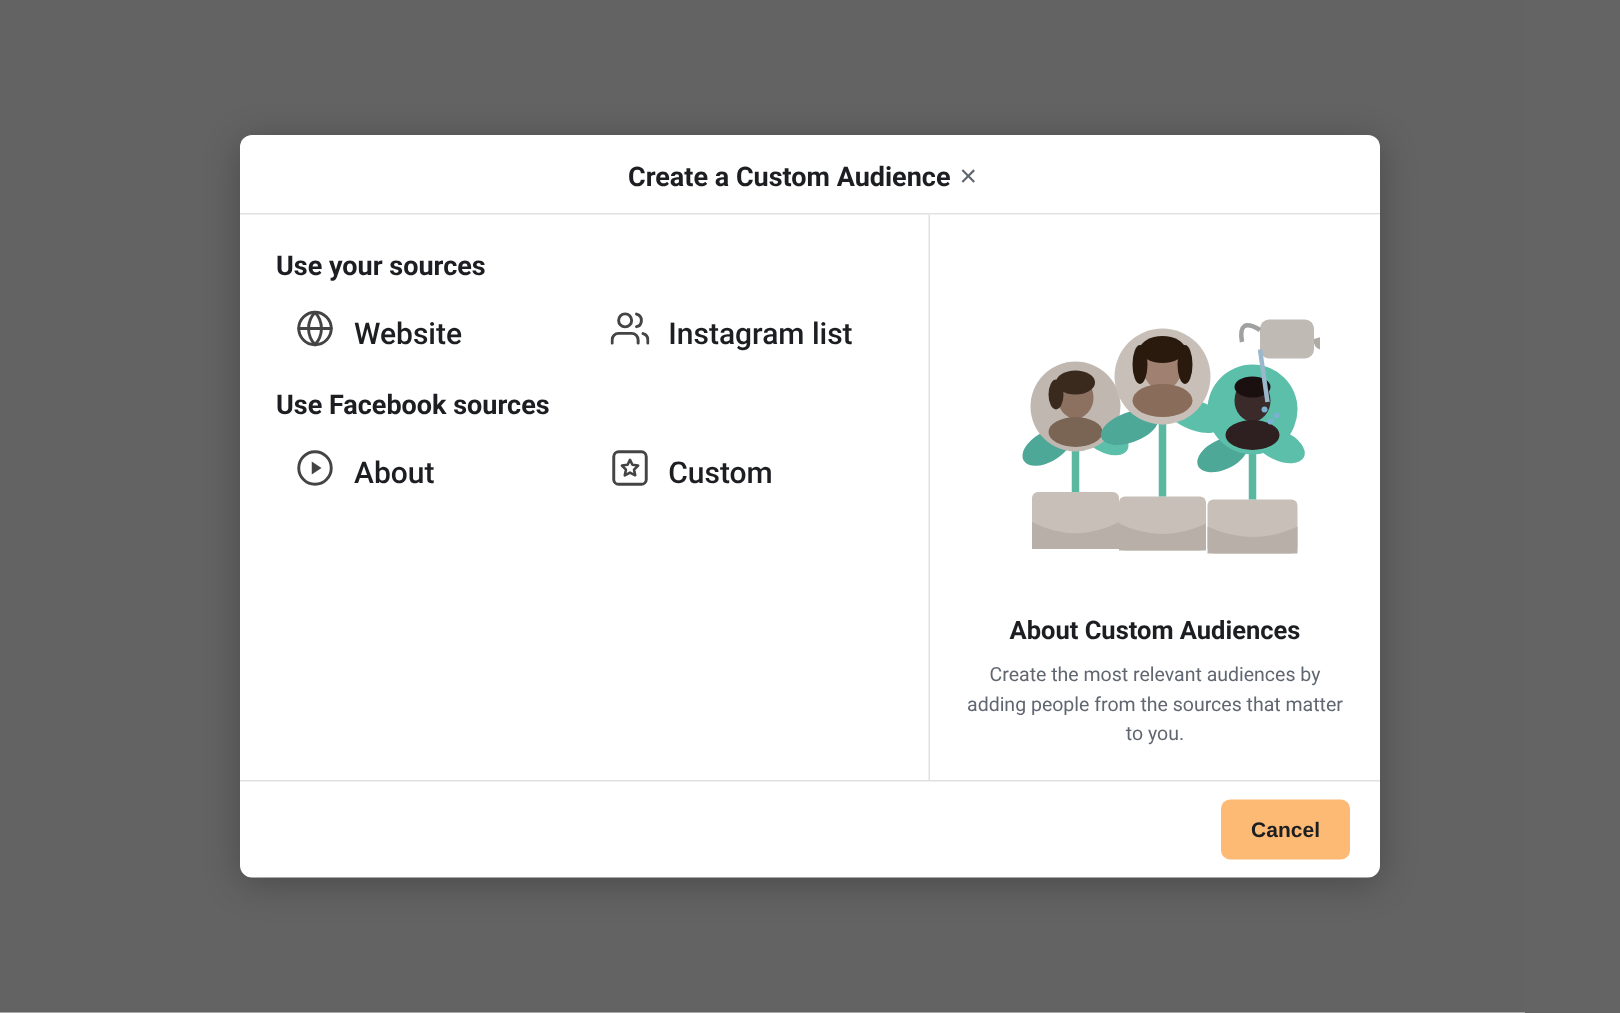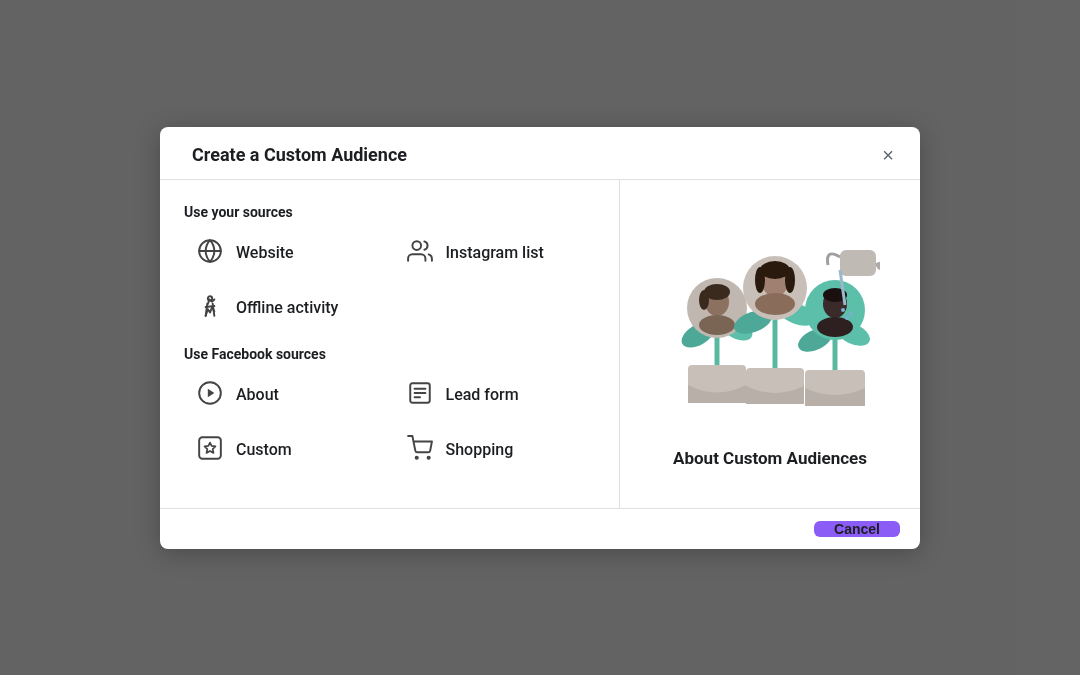--- a/index.html
+++ b/index.html
@@ -28,22 +28,22 @@
       max-height: 660px;
       box-shadow: 0 4px 24px rgba(0,0,0,0.25);
       display: flex;
       flex-direction: column;
       overflow: hidden;
       position: relative;
     }
     .modal-header {
       display: flex;
       align-items: center;
-      justify-content: space-between;
-      padding: 16px 20px 12px 32px;
+      justify-content: center;
+      padding: 16px 20px 12px 16px;
       border-bottom: 1px solid #e0e0e0;
     }
     .modal-title {
       font-size: 18px;
       font-weight: 700;
       color: #1c1e21;
     }
     .close-btn {
       background: none;
       border: none;
@@ -68,21 +68,21 @@
     .right-panel {
       flex: 1;
       display: flex;
       flex-direction: column;
       align-items: center;
       justify-content: flex-start;
       padding: 30px 24px 20px 24px;
       background: #fff;
     }
     .section-label {
-      font-size: 14px;
+      font-size: 18px;
       font-weight: 700;
       color: #1c1e21;
       margin-bottom: 8px;
       margin-top: 4px;
     }
     .options-grid {
       display: grid;
       grid-template-columns: 1fr 1fr;
       gap: 4px 8px;
       margin-bottom: 12px;
@@ -97,37 +97,37 @@
       transition: background 0.15s;
     }
     .option-icon {
       font-size: 22px;
       color: #444;
       width: 28px;
       text-align: center;
       flex-shrink: 0;
     }
     .option-label {
-      font-size: 16px;
+      font-size: 20px;
       color: #1c1e21;
       font-weight: 500;
       line-height: 1.3;
     }
     .modal-footer {
       display: flex;
       justify-content: flex-end;
       padding: 12px 20px;
       border-top: 1px solid #e0e0e0;
     }
     .cancel-btn {
-      background: #8b5cf6;
+      background: #fdba74;
       color: #1c1e21;
       border: none;
       border-radius: 6px;
-      padding: 0 20px;
+      padding: 12px 20px;
       font-size: 14px;
       font-weight: 600;
       cursor: pointer;
     }
 
     
     .illustration {
       width: 220px;
       height: 220px;
       margin-bottom: 18px;
@@ -192,83 +192,49 @@
                 <path d="M17 21v-2a4 4 0 0 0-4-4H5a4 4 0 0 0-4 4v2"></path>
                 <circle cx="9" cy="7" r="4"></circle>
                 <path d="M23 21v-2a4 4 0 0 0-3-3.87"></path>
                 <path d="M16 3.13a4 4 0 0 1 0 7.75"></path>
               </svg>
             </span>
             <span class="option-label">Instagram list</span>
           </div>
 
 
-          <div class="option-item">
-            <span class="option-icon">
-              <svg class="icon-svg" viewBox="0 0 24 24">
-                <circle cx="12" cy="5" r="2"></circle>
-                <path d="M8 21l2-6 2 3 2-5 2 4"></path>
-                <path d="M9.5 10L8 21"></path>
-                <path d="M14.5 10L16 21"></path>
-                <path d="M8 13l8-1"></path>
-                <path d="M10 10l1.5-4 2.5 2 2-2"></path>
-              </svg>
-            </span>
-            <span class="option-label">Offline activity</span>
-          </div>
         </div>
 
         <div class="section-label">Use Facebook sources</div>
         <div class="options-grid">
 
           <div class="option-item">
             <span class="option-icon">
               <svg class="icon-svg" viewBox="0 0 24 24">
                 <circle cx="12" cy="12" r="10"></circle>
                 <polygon points="10 8 16 12 10 16 10 8" fill="#444" stroke="none"></polygon>
               </svg>
             </span>
             <span class="option-label">About</span>
           </div>
 
 
-          <div class="option-item">
-            <span class="option-icon">
-              <svg class="icon-svg" viewBox="0 0 24 24">
-                <rect x="3" y="3" width="18" height="18" rx="2"></rect>
-                <line x1="7" y1="8" x2="17" y2="8"></line>
-                <line x1="7" y1="12" x2="17" y2="12"></line>
-                <line x1="7" y1="16" x2="12" y2="16"></line>
-              </svg>
-            </span>
-            <span class="option-label">Lead form</span>
-          </div>
 
           <div class="option-item">
             <span class="option-icon">
               <svg class="icon-svg" viewBox="0 0 24 24">
                 <rect x="2" y="2" width="20" height="20" rx="3"></rect>
                 <polygon points="12 7 13.5 10 17 10.5 14.5 13 15.2 16.5 12 14.8 8.8 16.5 9.5 13 7 10.5 10.5 10" fill="none" stroke="#444" stroke-width="1.6"></polygon>
               </svg>
             </span>
             <span class="option-label">Custom</span>
           </div>
 
 
 
-          <div class="option-item">
-            <span class="option-icon">
-              <svg class="icon-svg" viewBox="0 0 24 24">
-                <circle cx="9" cy="21" r="1"></circle>
-                <circle cx="20" cy="21" r="1"></circle>
-                <path d="M1 1h4l2.68 13.39a2 2 0 0 0 2 1.61h9.72a2 2 0 0 0 2-1.61L23 6H6"></path>
-              </svg>
-            </span>
-            <span class="option-label">Shopping</span>
-          </div>
 
         </div>
       </div>
 
       <div class="right-panel">
 
         <svg class="illustration" viewBox="0 0 220 220" xmlns="http://www.w3.org/2000/svg">
 
           <rect x="28" y="155" width="58" height="38" rx="4" fill="#c8c0b8"></rect>
 
@@ -326,20 +292,21 @@
 
           <ellipse cx="115" cy="72" rx="13" ry="15" fill="#a08070"></ellipse>
           <ellipse cx="115" cy="94" rx="20" ry="11" fill="#8a6c5a"></ellipse>
 
           <ellipse cx="115" cy="60" rx="15" ry="9" fill="#2a1a0e"></ellipse>
           <ellipse cx="100" cy="70" rx="5" ry="13" fill="#2a1a0e"></ellipse>
           <ellipse cx="130" cy="70" rx="5" ry="13" fill="#2a1a0e"></ellipse>
         </svg>
 
         <div class="about-title">About Custom Audiences</div>
+        <div class="about-desc">Create the most relevant audiences by adding people from the sources that matter to you.</div>
       </div>
     </div>
 
     <div class="modal-footer">
       <button class="cancel-btn">Cancel</button>
     </div>
   </div>
 </div>
 
 </body></html>

